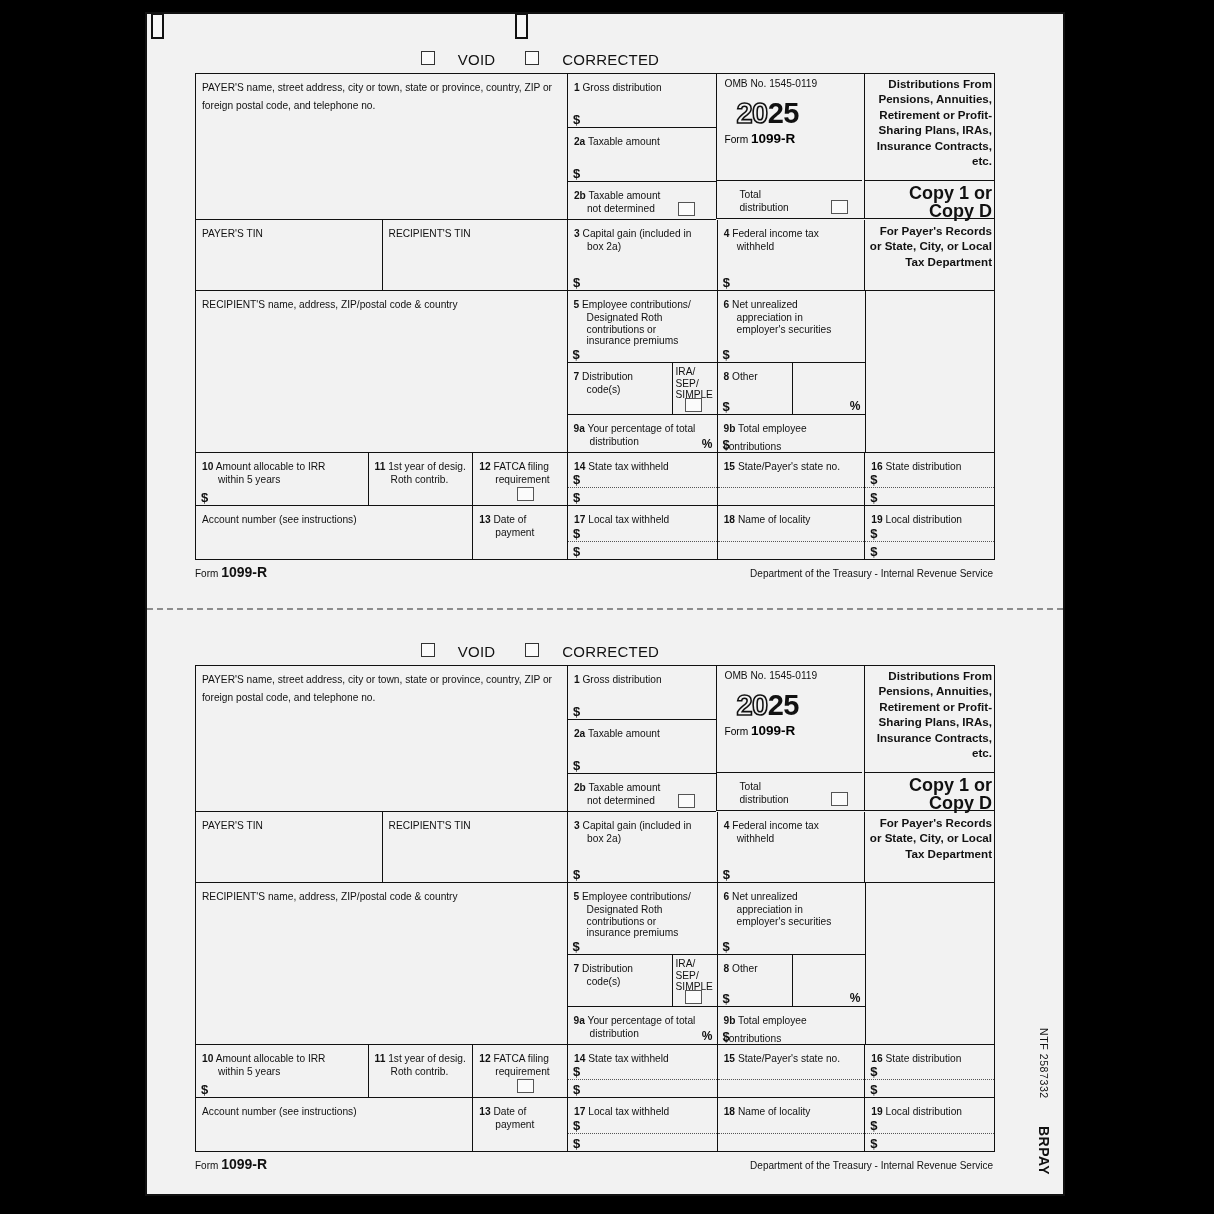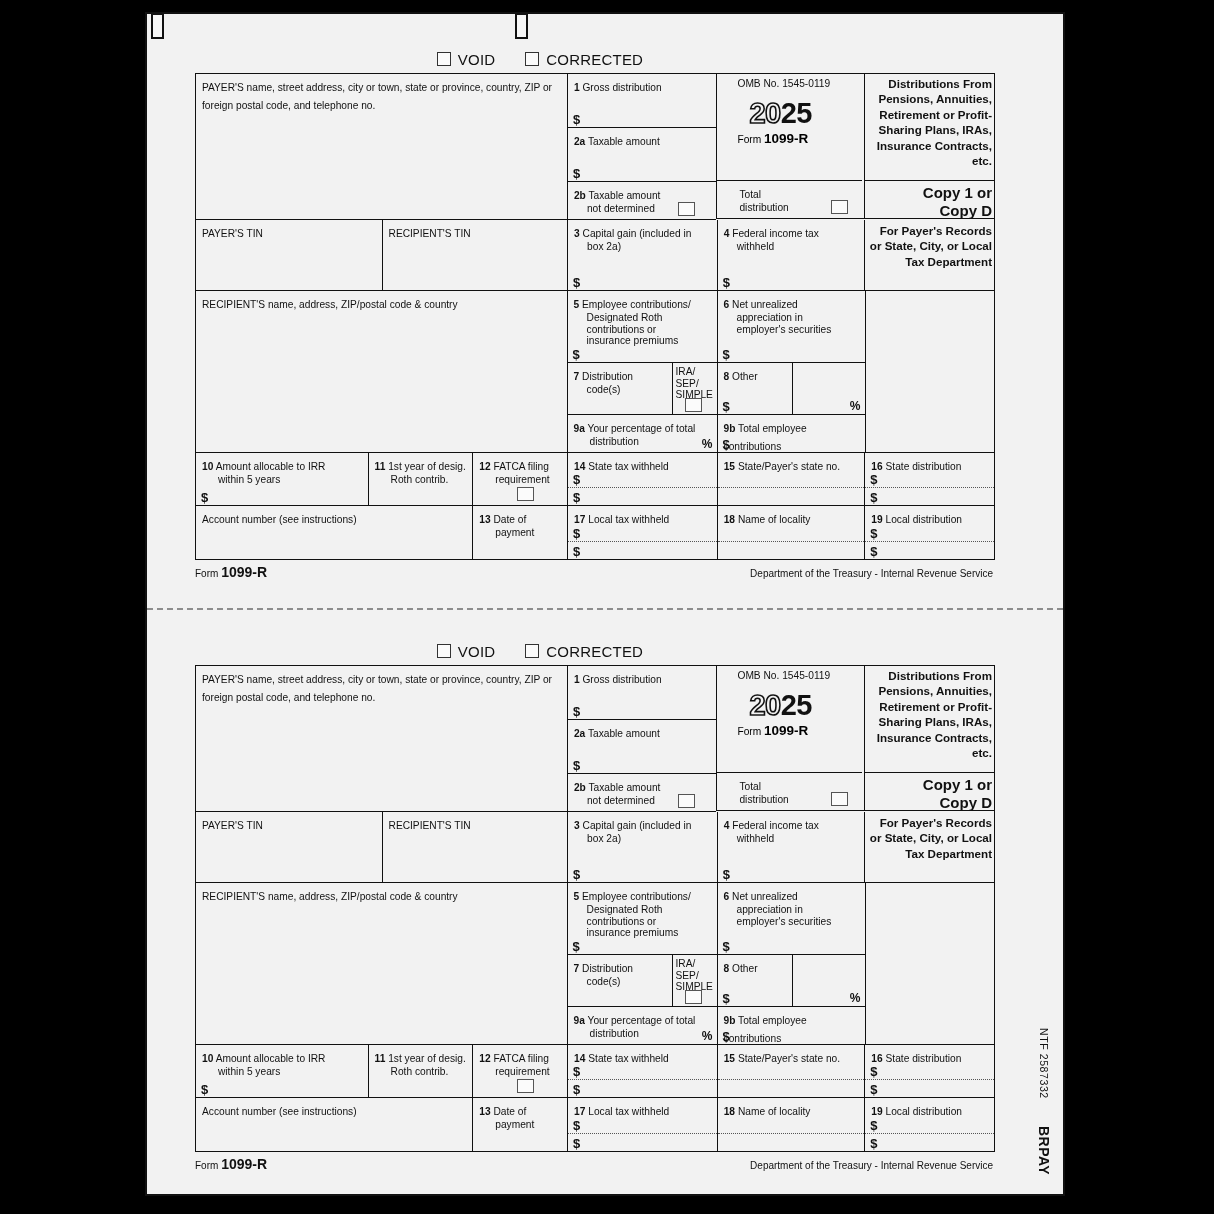--- a/index.html
+++ b/index.html
@@ -58,21 +58,21 @@
   
   .vc-row {
     display: flex;
     justify-content: center;
     align-items: center;
     gap: 30px;
     height: 22px;
     margin-bottom: 3px;
     padding-right: 110px;
   }
-  .vc-item { display: flex; align-items: center; gap: 7px; }
+  .vc-item { display: flex; gap: 23px; }
   .cbox {
     display: inline-block;
     width: 14px; height: 14px;
     border: 1.5px solid #333;
     background: #fbfbfb;
   }
   .vc-label { font-size: 15px; color: #111; letter-spacing: .2px; }
 
   
   .frame {
@@ -109,21 +109,21 @@
     border: 1.4px solid #555;
     background: #fbfbfb;
   }
 
   
   .c-payer   { width: 372px; height: 146px; }
   .c-tin     { width: 186px; height: 71px; }
   .c-recip   { width: 372px; height: 162px; }
 
   
-  .omb-cell { width: 146px; height: 107px; padding: 4px 0 0 20px; }
+  .omb-cell { width: 146px; height: 107px; padding: 4px 0 0 7px; }
   .omb-txt { font-size: 10.2px; color: #111; }
   .year {
     margin: 9px 0 0 12px;
     font-size: 29px; font-weight: bold; line-height: 30px;
     letter-spacing: -0.5px;
   }
   .year .hollow {
     color: #f2f2f2;
     -webkit-text-stroke: 1.6px #111;
   }
@@ -140,21 +140,21 @@
     font-weight: bold;
     line-height: 15.4px;
     color: #111;
   }
   .copy-block {
     width: 130px;
     text-align: right;
     padding: 3px 2px 0 2px;
     color: #111;
   }
-  .copy-big { font-size: 15px; font-weight: bold; line-height: 18px; }
+  .copy-big { font-size: 18px; font-weight: bold; line-height: 18px; }
   .copy-sm  { font-size: 11.6px; font-weight: bold; line-height: 15.4px; margin-top: 1px; }
 
   
   .dotsplit {
     position: absolute;
     left: 0; right: 0;
     border-top: 1.2px dotted #555;
   }
 
   

